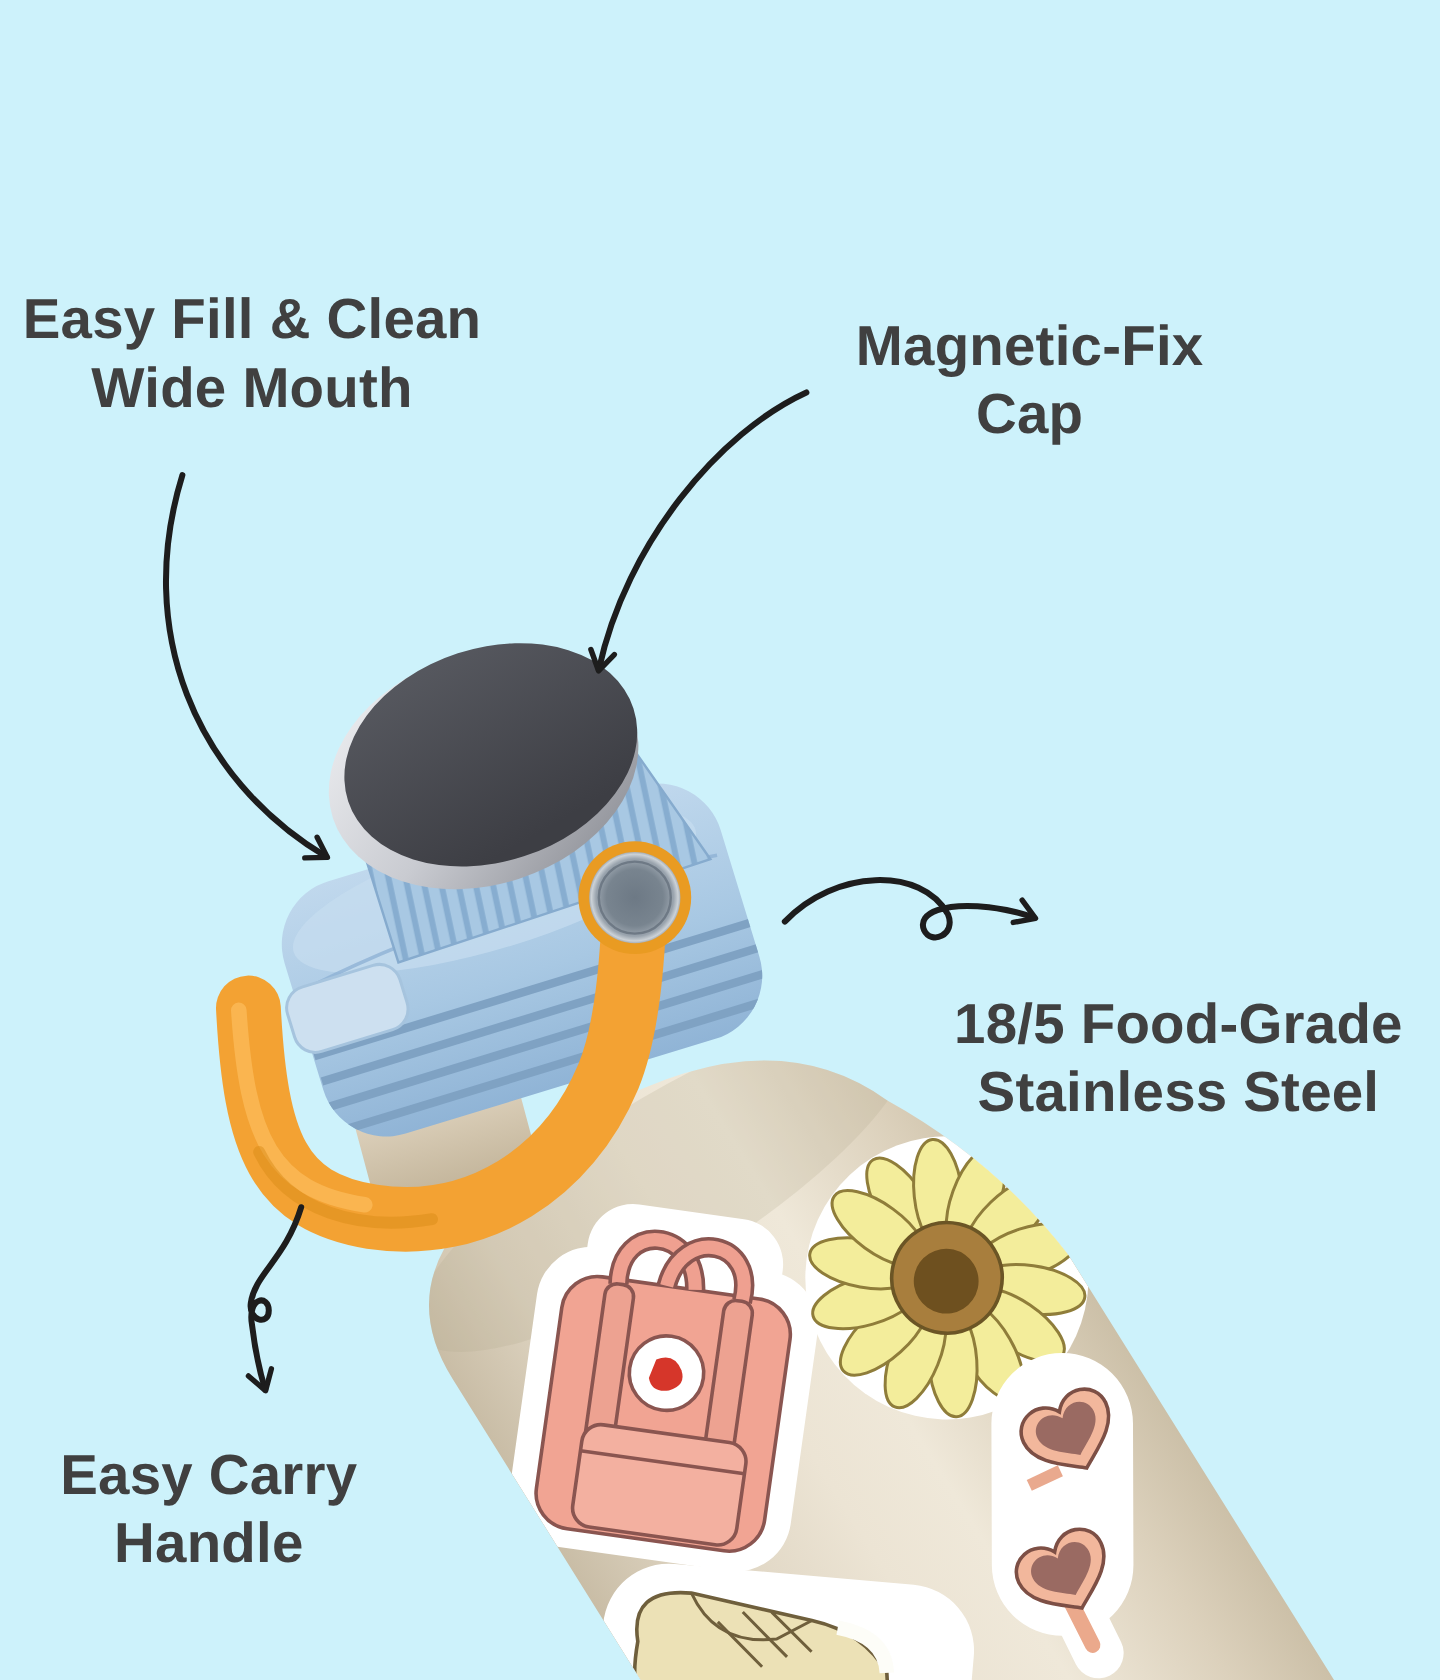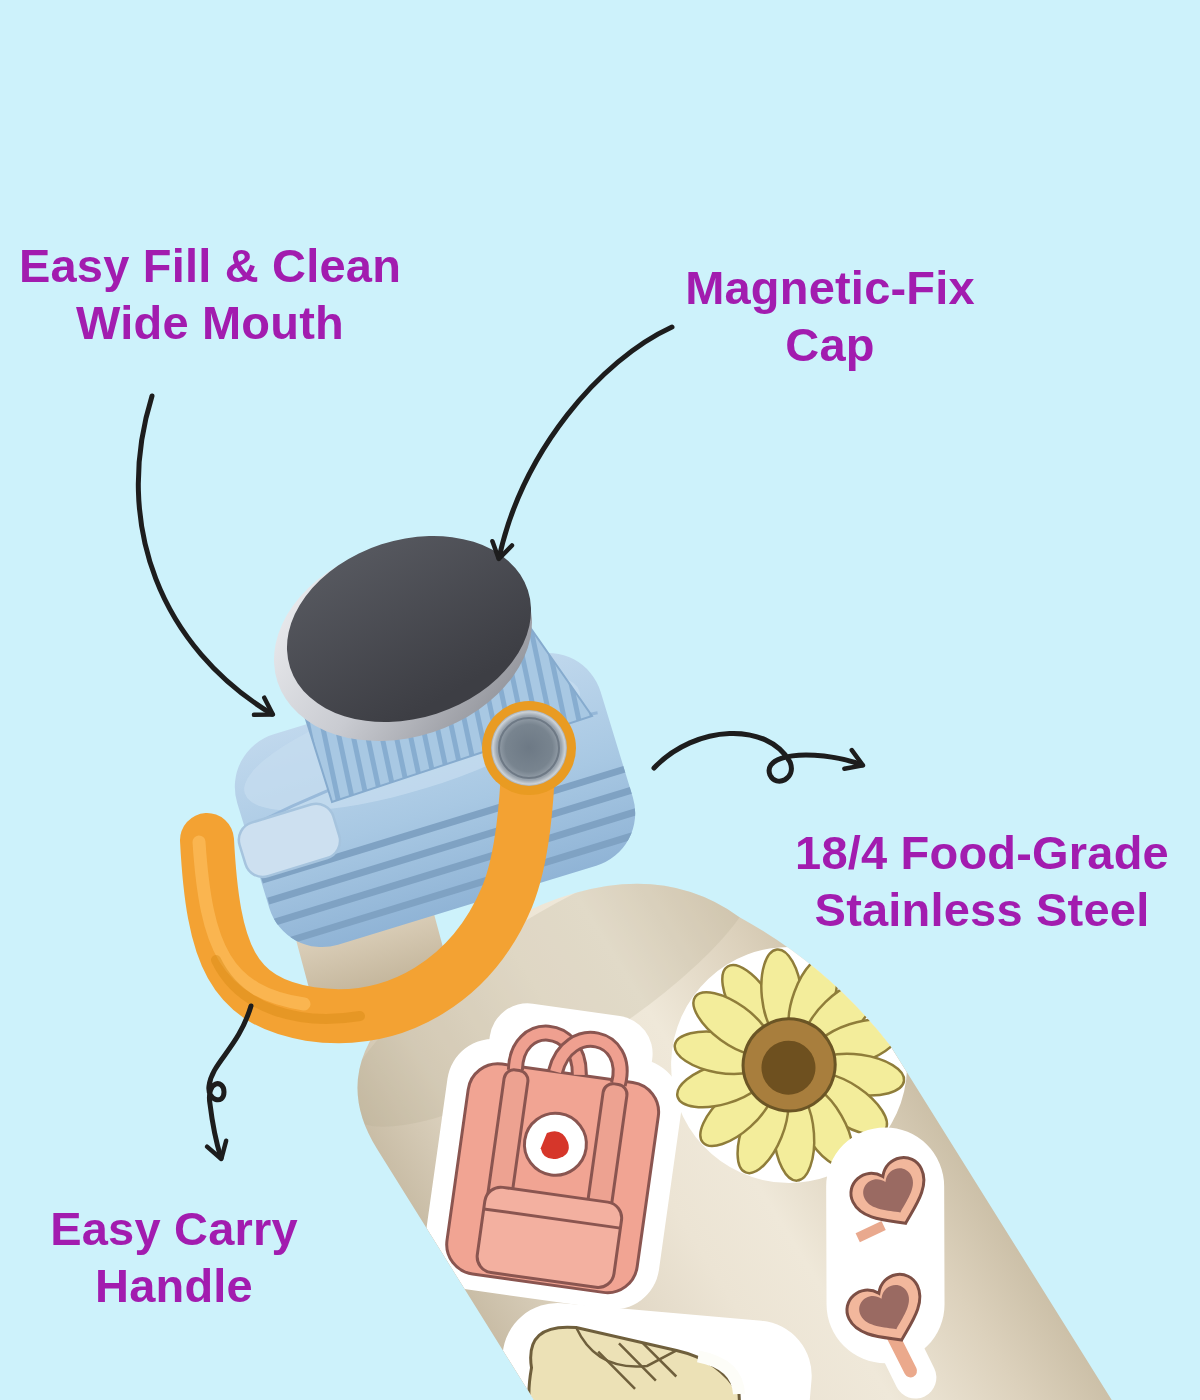--- a/index.html
+++ b/index.html
@@ -4,25 +4,25 @@
 <style>
   html,body{margin:0;padding:0;}
   body{
     width:1200px;height:1400px;position:relative;overflow:hidden;
     background:#cdf2fb;
     font-family:"Liberation Sans", sans-serif;
   }
   .scene{position:absolute;left:0;top:0;width:1200px;height:1400px;}
   .callout{
     position:absolute;text-align:center;white-space:pre-line;
-    color:#a21caf;font-weight:600;font-size:47px;line-height:1.21;
+    color:#404040;font-weight:600;font-size:47px;line-height:1.21;
     letter-spacing:0.2px;
   }
   #label-easy-fill{left:18px;top:238px;width:384px;}
-  #label-magnetic{left:650px;top:260px;width:360px;}
+  #label-magnetic{left:678px;top:260px;width:360px;}
   #label-steel{left:768px;top:825px;width:428px;}
   #label-handle{left:28px;top:1180px;width:292px;margin-top:21px;}
 </style>
 </head>
 <body>
 
 <svg class="scene" width="1200" height="1400" viewBox="0 0 1200 1400" xmlns="http://www.w3.org/2000/svg">
   <defs>
     <linearGradient id="bodyGrad" x1="0" y1="0" x2="1" y2="0">
       <stop offset="0" stop-color="#c9bda6"></stop>
@@ -216,16 +216,16 @@
     <path d="M 672,327 C 600,360 522,452 499,558" marker-end="url(#arrowhead)"></path>
     <path d="M 654,768 C 696,724 768,722 790,762 C 797,779 776,788 770,775 C 764,760 788,752 824,756 C 840,758 852,761 862,765" marker-end="url(#arrowhead)"></path>
     <path d="M 251,1006 C 238,1049 212,1062 209,1086 C 207,1101 224,1105 224,1092 C 224,1079 206,1080 210,1104 C 213,1129 217,1145 221,1158" marker-end="url(#arrowhead)"></path>
   </g>
 </svg>
 
 <div class="callout" id="label-easy-fill">Easy Fill &amp; Clean
 Wide Mouth</div>
 <div class="callout" id="label-magnetic">Magnetic-Fix
 Cap</div>
-<div class="callout" id="label-steel">18/4 Food-Grade
+<div class="callout" id="label-steel">18/5 Food-Grade
 Stainless Steel</div>
 <div class="callout" id="label-handle">Easy Carry
 Handle</div>
 
 </body></html>

